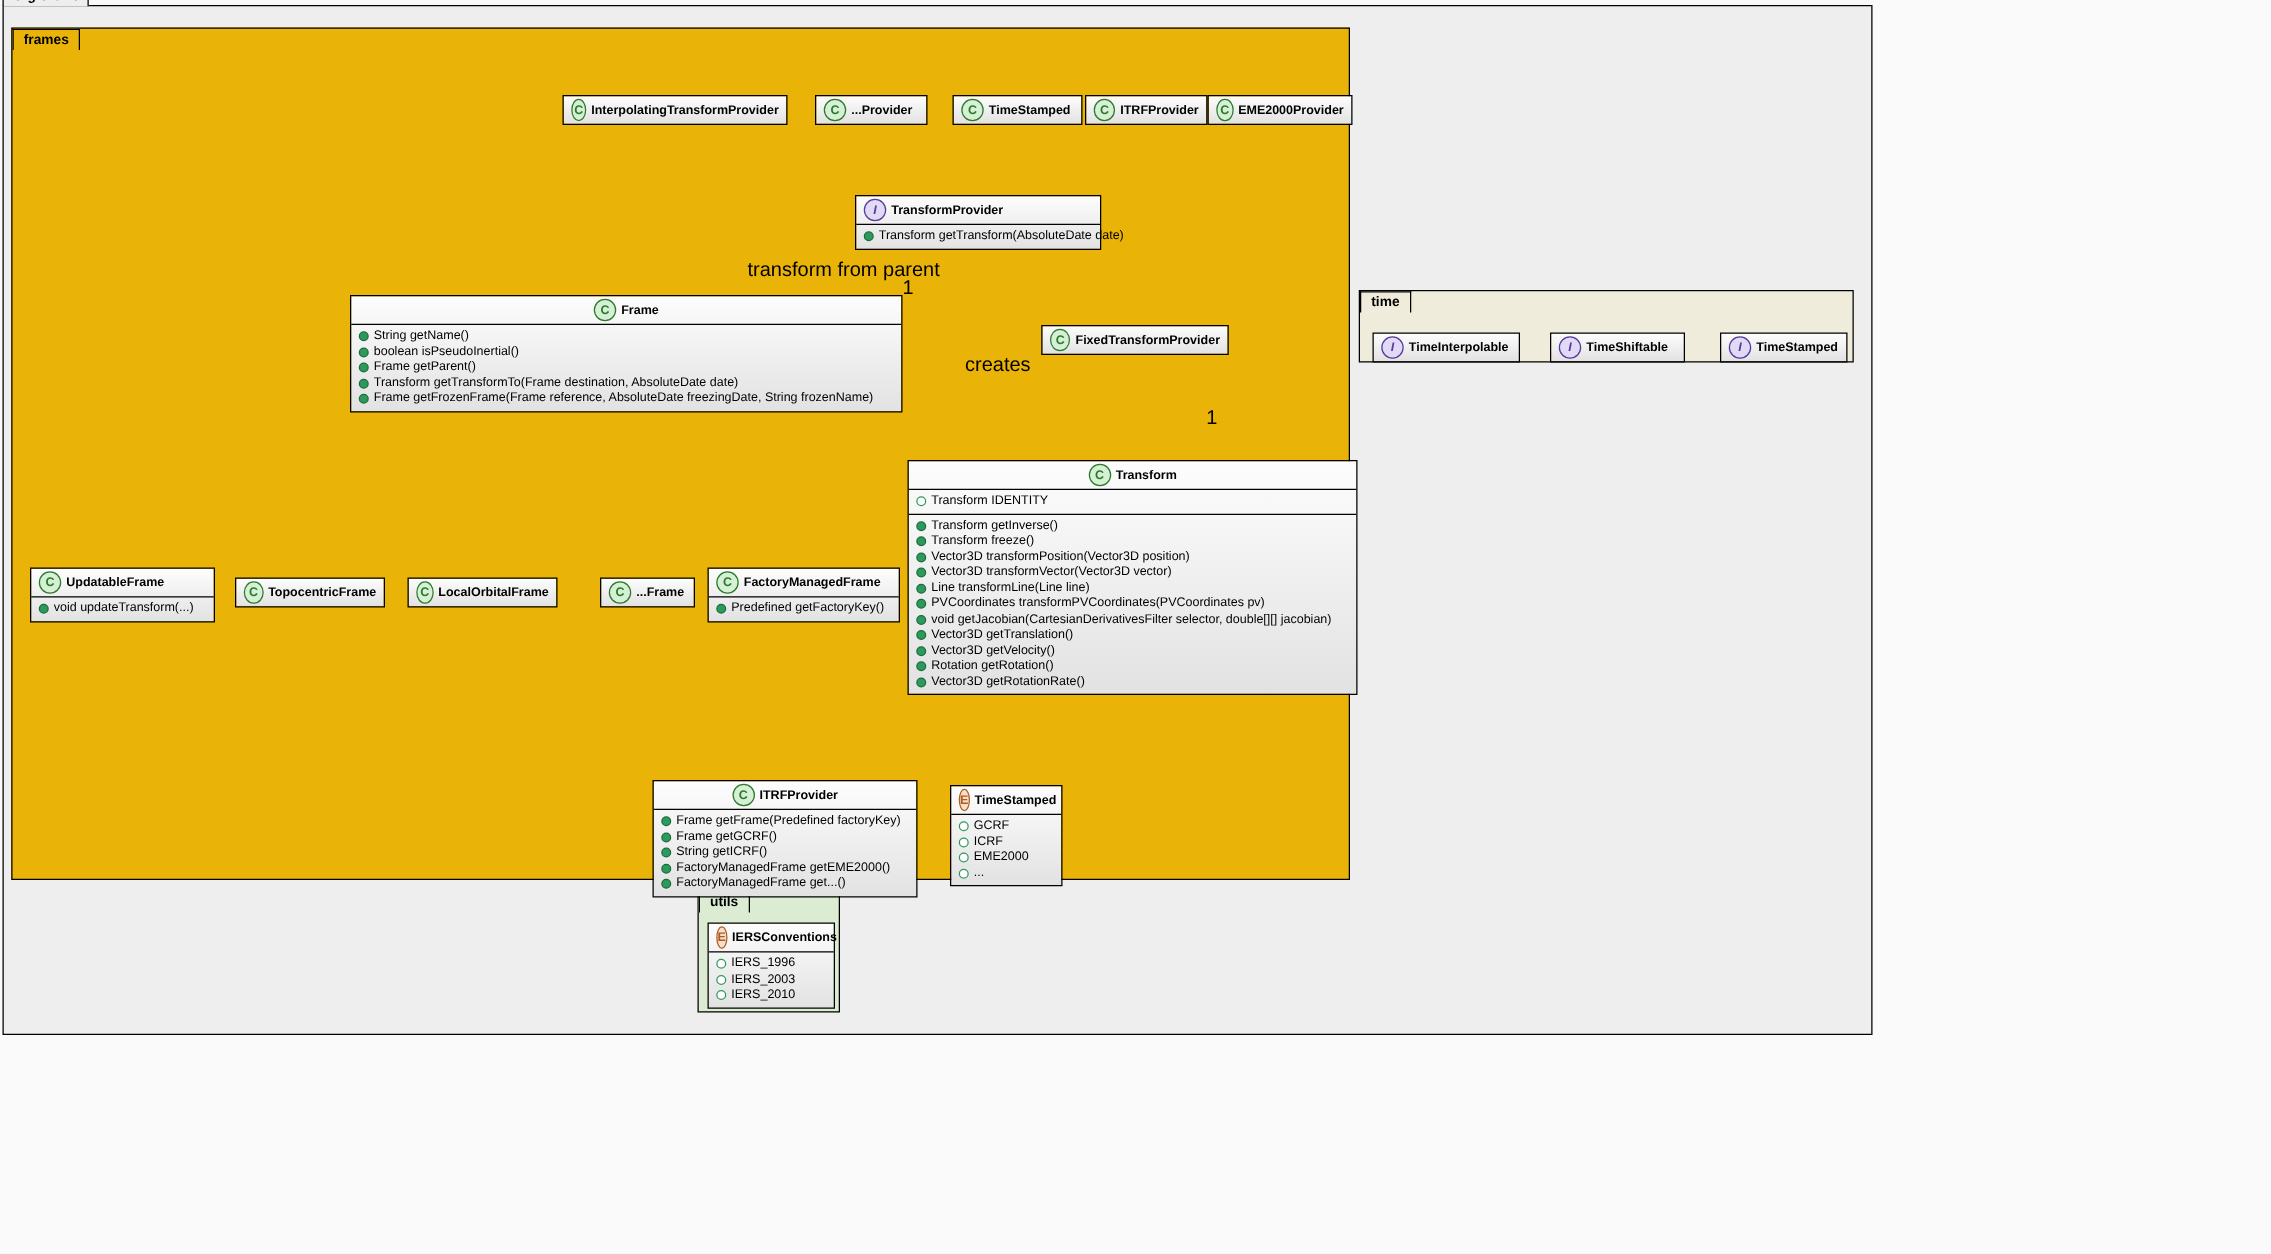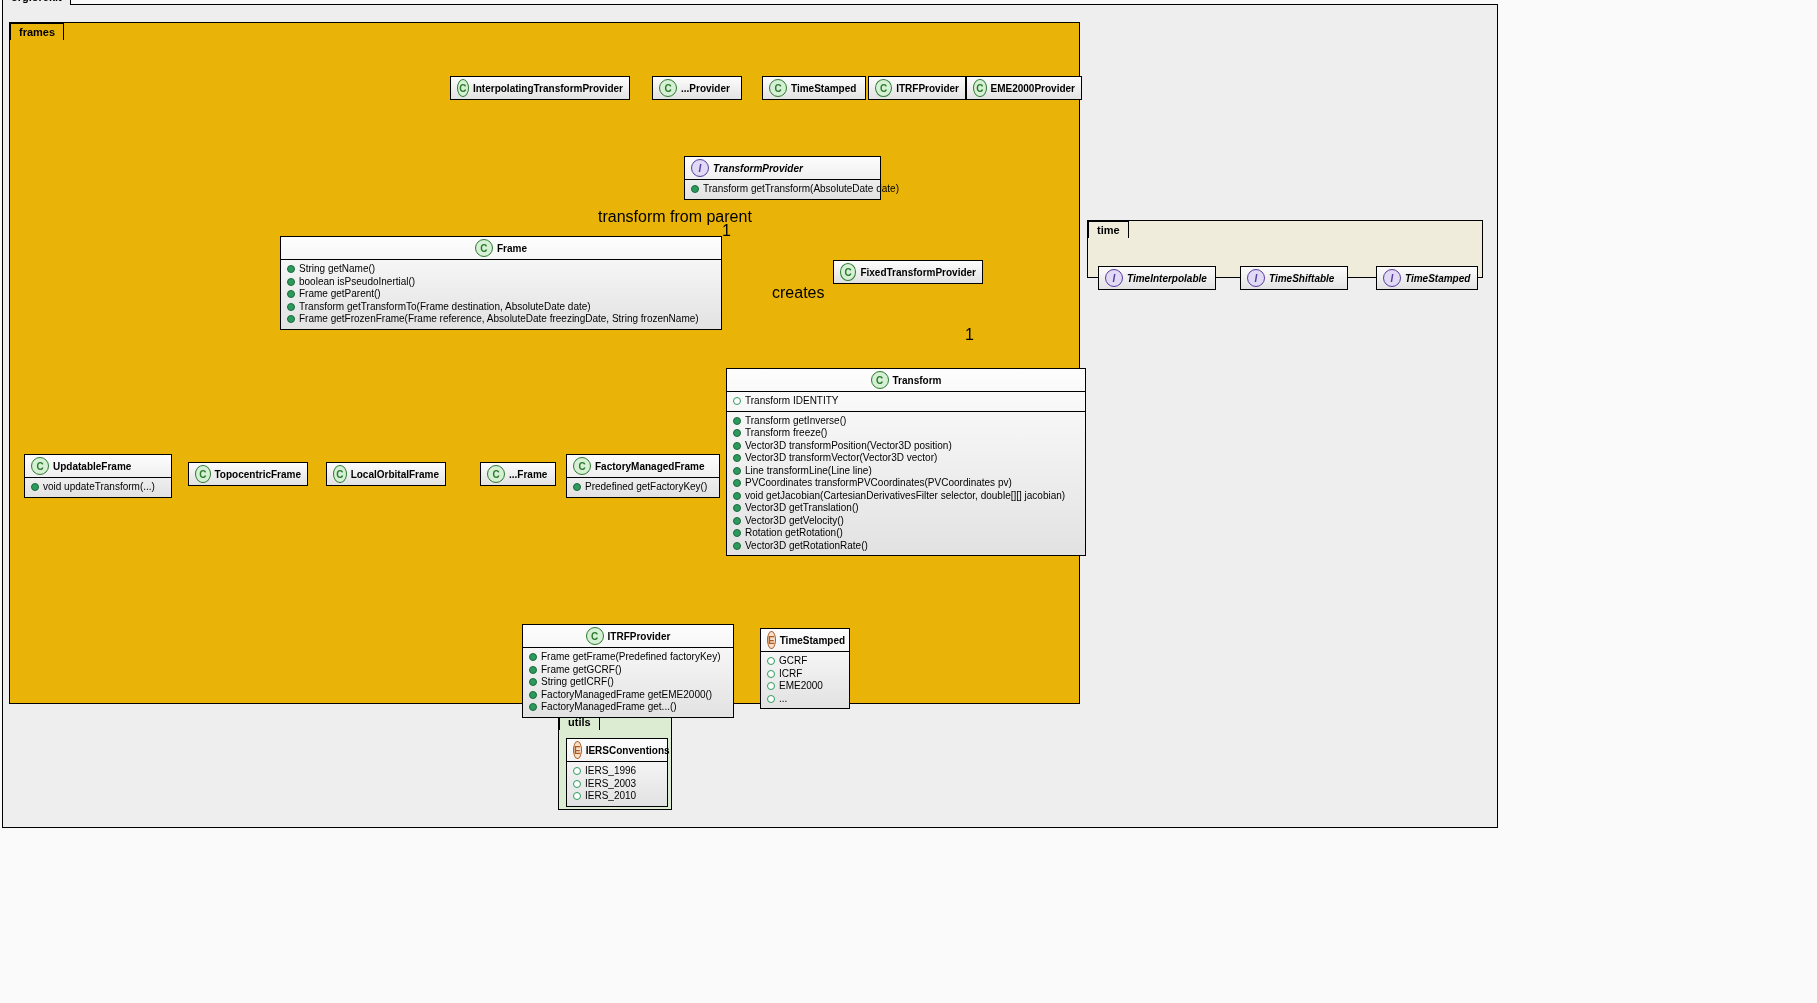--- a/index.html
+++ b/index.html
@@ -4,36 +4,36 @@
 <style>
 html,body{margin:0;padding:0;font-family:Arial,Helvetica,sans-serif;font-size:11px;background:#fafafa}
 #root{position:relative;width:1500px;height:830px}
 
 
 .pkg{position:absolute;border:1px solid #000}
 .pkg-tab{position:absolute;border:1px solid #000;border-bottom:none;padding:2px 8px;font-weight:bold;font-size:11px;background:inherit}
 .pkg-orekit{left:2px;top:4px;width:1494px;height:822px;background:#eeeeee}
 .pkg-orekit .pkg-tab{left:-1px;top:-17px;background:#eeeeee}
 .pkg-frames{left:9px;top:22px;width:1069px;height:680px;background:#eab308}
-.pkg-time{left:1087px;top:220px;width:394px;height:56px;background:#f0ecdc}
+.pkg-time{left:1087px;top:232px;width:394px;height:56px;background:#f0ecdc}
 .pkg-utils{left:558px;top:712px;width:112px;height:96px;background:#dbecd3}
 
 
 .uml{position:absolute;border:1px solid #000;background:linear-gradient(to bottom,#fdfdfd,#e2e2e2);font-size:10px}
 .uml .hdr{display:flex;align-items:center;gap:4px;padding:2px 6px;border-bottom:1px solid #000;font-weight:bold}
 .uml .hdr.noborder{border-bottom:none}
 .uml .sec{border-bottom:1px solid #000;padding:3px 6px 3px 6px}
 .uml .sec:last-child{border-bottom:none}
 .uml .row{display:flex;align-items:center;gap:4px;white-space:nowrap;line-height:1.25}
 
 .badge{display:inline-flex;align-items:center;justify-content:center;width:16px;height:16px;border-radius:50%;border:1.5px solid;font-size:10px;font-weight:bold}
 .badge.C{border-color:#2d7a2d;color:#2d7a2d;background:#d6f0d6}
 .badge.I{border-color:#5a3aa0;color:#5a3aa0;background:#e0daf4;font-style:italic}
 .badge.E{border-color:#b05a20;color:#b05a20;background:#f4e0cc}
-.italic{font-style:italic}
+.italic{}
 .dot{width:6px;height:6px;border-radius:50%;background:#2d9a5c;border:1px solid #1a6b3d;flex:none}
 .ring{width:6px;height:6px;border-radius:50%;background:#fff;border:1px solid #2d9a5c;flex:none}
 
 svg.lines{position:absolute;left:0;top:0;width:100%;height:100%;pointer-events:none}
 .edge-label{position:absolute;font-size:16px;color:#000}
 </style>
 </head>
 <body>
 
 <div id="root">

